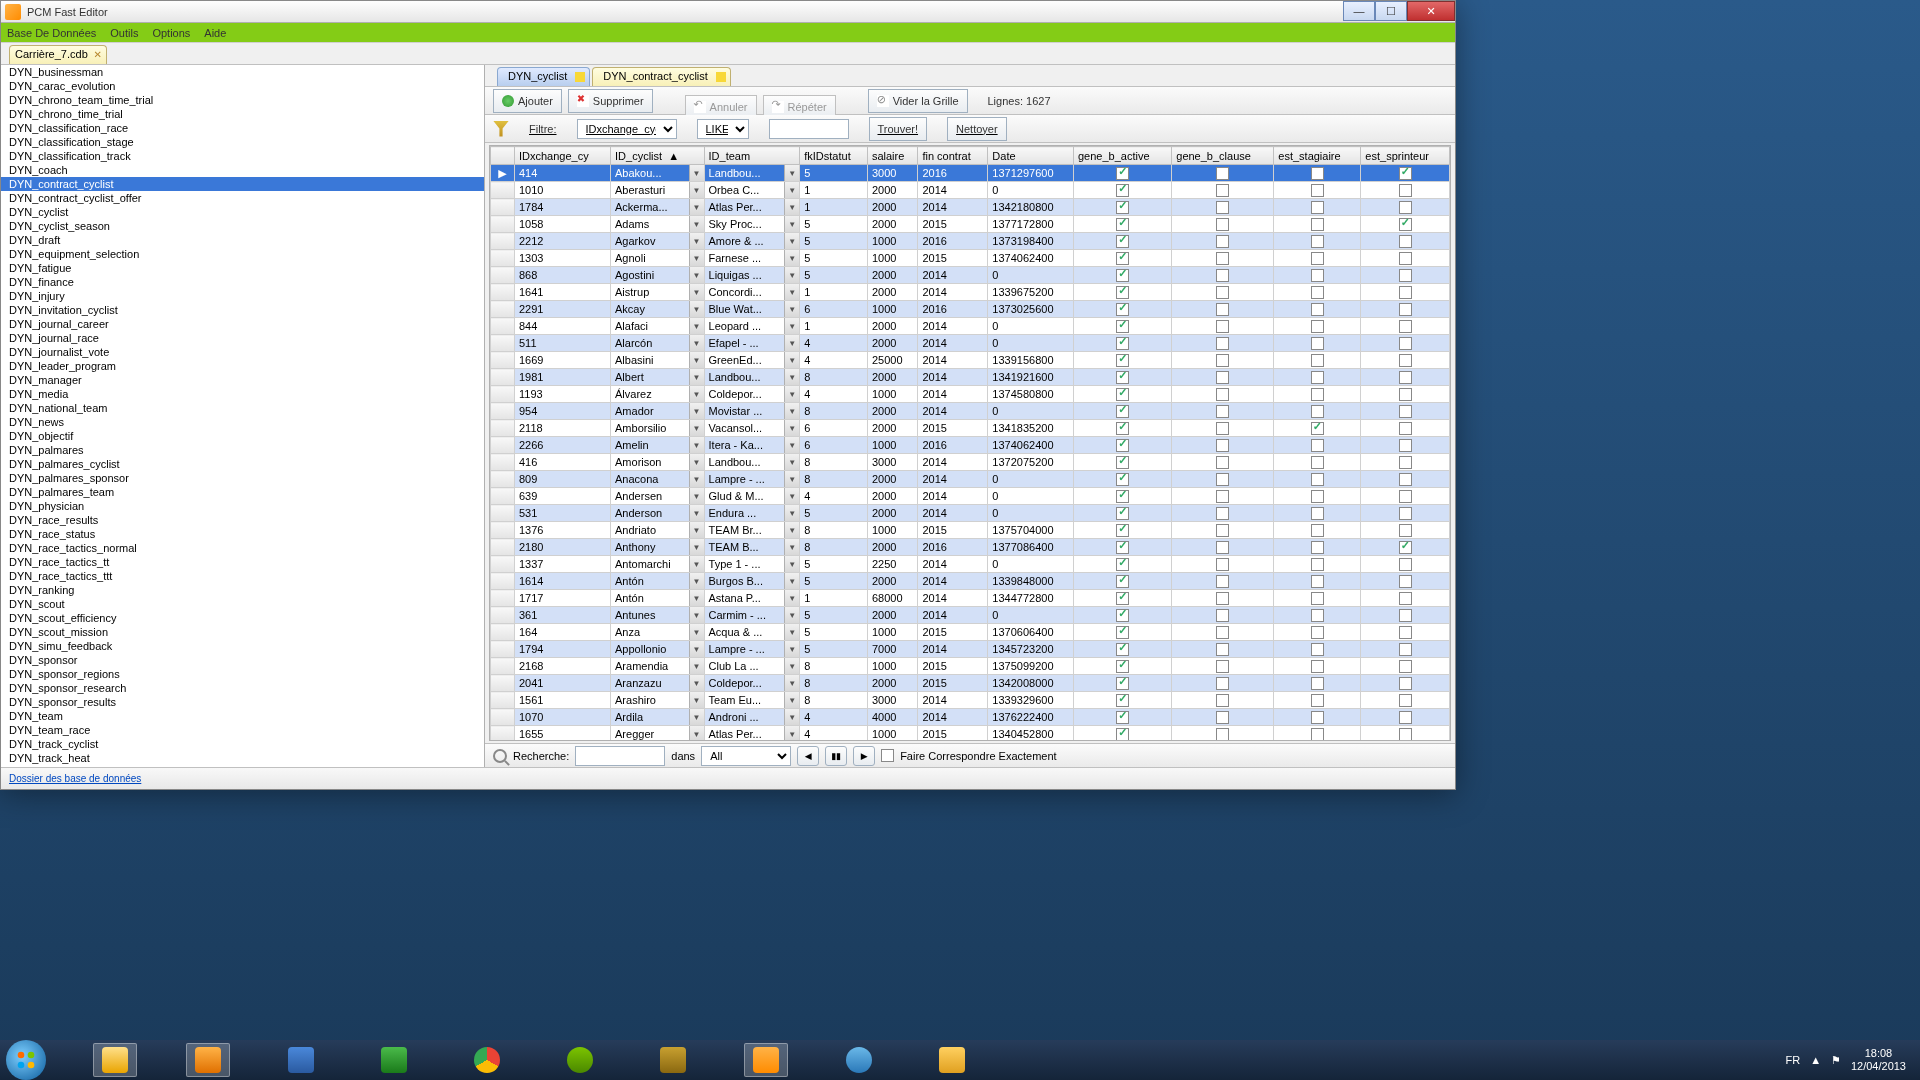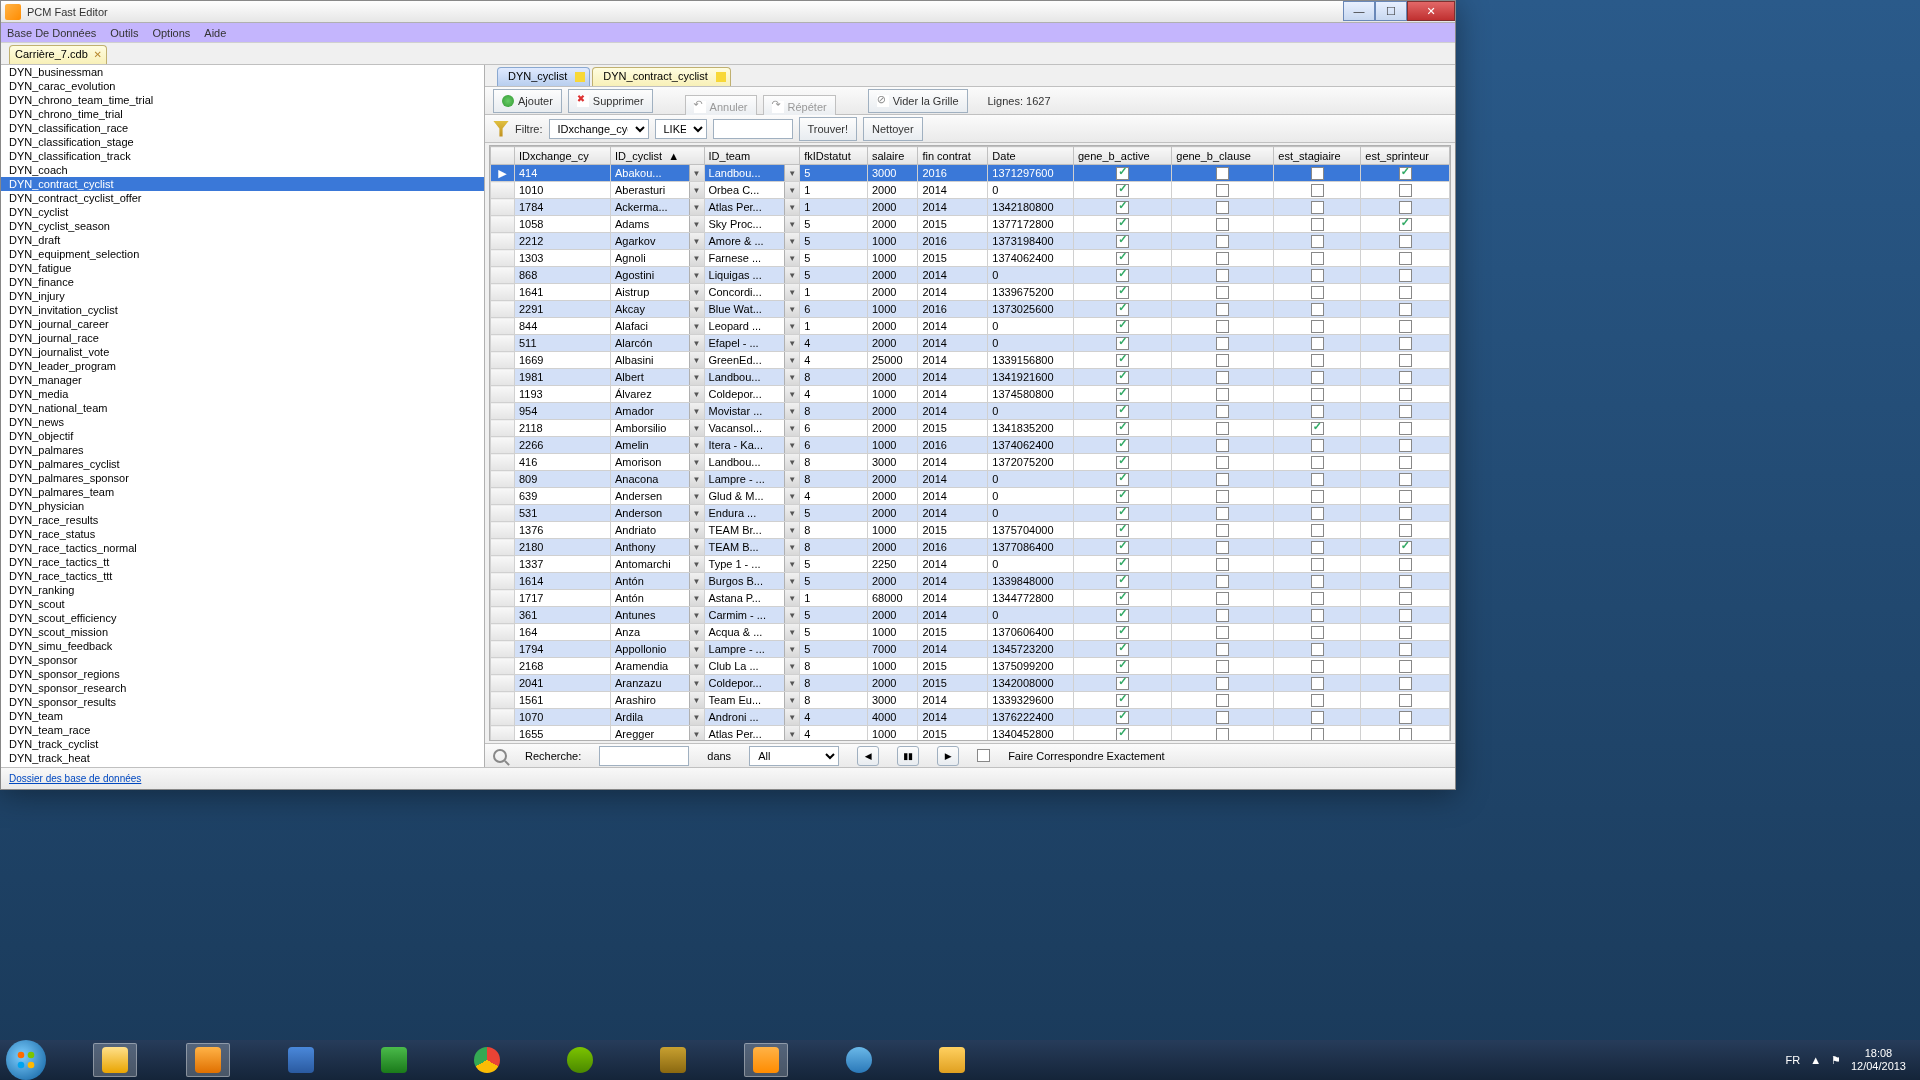--- a/index.html
+++ b/index.html
@@ -9,21 +9,21 @@
 
 .titlebar { height:22px; background:linear-gradient(180deg,#fefefe 0%,#e6e6e6 100%); border-bottom:1px solid #b0b0b0; display:flex; align-items:center; padding:0 4px; position:relative; }
 .titlebar .app-icon { width:16px; height:16px; background:linear-gradient(135deg,#ffb347,#ff8c00); border-radius:2px; margin-right:6px; }
 .titlebar .title { font-size:11px; color:#333; }
 .titlebar .winbtns { position:absolute; right:0; top:0; height:20px; display:flex; }
 .winbtn { width:32px; height:20px; display:flex; align-items:center; justify-content:center; font-size:11px; font-family:Arial; }
 .winbtn.min,.winbtn.max { background:linear-gradient(180deg,#e8f0ff,#c8d8f0); border:1px solid #6a88b8; color:#333; }
 .winbtn.close { background:linear-gradient(180deg,#e26868,#c03030); border:1px solid #803030; color:#fff; width:48px; }
 
 
-.menubar { height:20px; background:#c4b5fd; border-bottom:1px solid #d0d0d0; display:flex; align-items:center; padding:0 6px; gap:14px; font-size:11px; color:#333; }
+.menubar { height:20px; background:#84cc16; border-bottom:1px solid #d0d0d0; display:flex; align-items:center; padding:0 6px; gap:14px; font-size:11px; color:#333; }
 .menubar span { cursor:default; }
 
 
 .doc-tab-bar { height:22px; background:#f0f0f0; border-bottom:1px solid #c0c0c0; display:flex; align-items:flex-end; padding-left:8px; }
 .doc-tab { height:19px; padding:2px 18px 0 5px; background:linear-gradient(180deg,#fffde0,#f8f0b8); border:1px solid #c0b070; border-bottom:none; border-radius:4px 4px 0 0; font-size:11px; position:relative; }
 .doc-tab .x { position:absolute; right:4px; top:3px; color:#b88830; font-size:10px; }
 
 
 .main { position:absolute; top:64px; bottom:22px; left:0; right:0; display:flex; }
 .left-panel { width:484px; border-right:1px solid #b0b0b0; background:#fff; position:relative; }
@@ -45,42 +45,42 @@
 .btn .ic { width:12px; height:12px; }
 .ic-add { background:radial-gradient(#6c6,#393); border-radius:50%; }
 .ic-del { background:#fff; position:relative; }
 .ic-del::after { content:"✖"; color:#d33; font-size:10px; position:absolute; top:-2px; }
 .ic-undo { background:#fff; position:relative; } .ic-undo::after{content:"↶";color:#999;position:absolute;top:-3px;}
 .ic-redo { background:#fff; position:relative; } .ic-redo::after{content:"↷";color:#999;position:absolute;top:-3px;}
 .ic-clear { background:#fff; position:relative; } .ic-clear::after{content:"⊘";color:#888;position:absolute;top:-2px;}
 .lines-label { font-size:11px; color:#333; margin-left:14px; }
 
 
-.filterbar { height:28px; display:flex; align-items:center; padding:10px 8px; gap:6px; border-bottom:1px solid #c0c0c0; background:linear-gradient(180deg,#fbfbfb,#eaeaea); }
+.filterbar { height:28px; display:flex; align-items:center; padding:10px 8px; gap:20px; border-bottom:1px solid #c0c0c0; background:linear-gradient(180deg,#fbfbfb,#eaeaea);text-decoration:underline; }
 .filterbar .ic { width:16px; height:16px; background:linear-gradient(#e0c040,#c09020); clip-path:polygon(0 0,100% 0,60% 50%,60% 100%,40% 100%,40% 50%); }
 .filterbar label { font-size:11px; color:#333; }
 select,input[type=text] { height:20px; border:1px solid #a0b0c0; background:#fff; font-size:11px; padding:0 4px; }
 
 
 .grid-wrap { flex:1; position:relative; overflow:hidden; background:#fff; border:1px solid #b0b0b0; margin:2px 4px 2px 4px; }
 table.grid { border-collapse:collapse; width:100%; font-size:11px; }
 .grid th { background:linear-gradient(180deg,#f8f8f8,#e4e4e4); border:1px solid #c0c0c0; padding:2px 4px; text-align:left; font-weight:normal; height:18px; position:sticky; top:0; white-space:nowrap; }
 .grid td { border:1px solid #d0d0d0; padding:1px 4px; height:17px; white-space:nowrap; overflow:hidden; }
 .grid tr.odd td { background:#d3e0f7; }
 .grid tr.even td { background:#fff; }
 .grid tr.sel td { background:#3a78d8 !important; color:#fff; }
 .rowhdr { width:24px; background:linear-gradient(180deg,#f8f8f8,#e4e4e4) !important; border:1px solid #c0c0c0; text-align:center; }
 .cell-combo { position:relative; padding-right:16px !important; }
 .cell-combo .dd { position:absolute; right:0; top:0; width:15px; height:100%; background:linear-gradient(180deg,#f0f0f0,#d8d8d8); border-left:1px solid #b0b0b0; display:flex; align-items:center; justify-content:center; color:#555; font-size:8px; }
 .chk { display:inline-block; width:13px; height:13px; border:1px solid #888; background:#fff; position:relative; vertical-align:middle; }
 .chk.on::after { content:"✓"; position:absolute; top:-3px; left:1px; color:#3a6; font-size:11px; font-weight:bold; }
 td.center { text-align:center; }
 
 
-.searchbar { height:24px; display:flex; align-items:center; padding:0 8px; gap:18px; background:linear-gradient(180deg,#fbfbfb,#eaeaea); border-top:1px solid #c0c0c0; }
+.searchbar { height:24px; display:flex; align-items:center; padding:0 8px; gap:6px; background:linear-gradient(180deg,#fbfbfb,#eaeaea); border-top:1px solid #c0c0c0; }
 .searchbar .ic { width:14px; height:14px; border:2px solid #888; border-radius:50%; position:relative; }
 .searchbar .ic::after { content:""; position:absolute; width:6px; height:2px; background:#888; bottom:-3px; right:-5px; transform:rotate(45deg); }
 .navbtn { width:22px; height:20px; border:1px solid #a0b0c0; background:linear-gradient(180deg,#fdfdfd,#e8ecf0); border-radius:3px; display:inline-flex; align-items:center; justify-content:center; font-size:9px; }
 
 
 .statusbar { position:absolute; bottom:0; left:0; right:0; height:22px; background:linear-gradient(180deg,#f8f8f8,#e8e8e8); border-top:1px solid #c0c0c0; display:flex; align-items:center; padding:0 8px; }
 .statusbar a { color:#0048c0; text-decoration:underline; font-size:10px; }
 
 
 .taskbar { position:absolute; bottom:0; left:0; right:0; height:40px; background:linear-gradient(180deg,rgba(40,60,90,0.9),rgba(20,35,55,0.95)); display:flex; align-items:center; padding:0 6px;gap:45px; }

